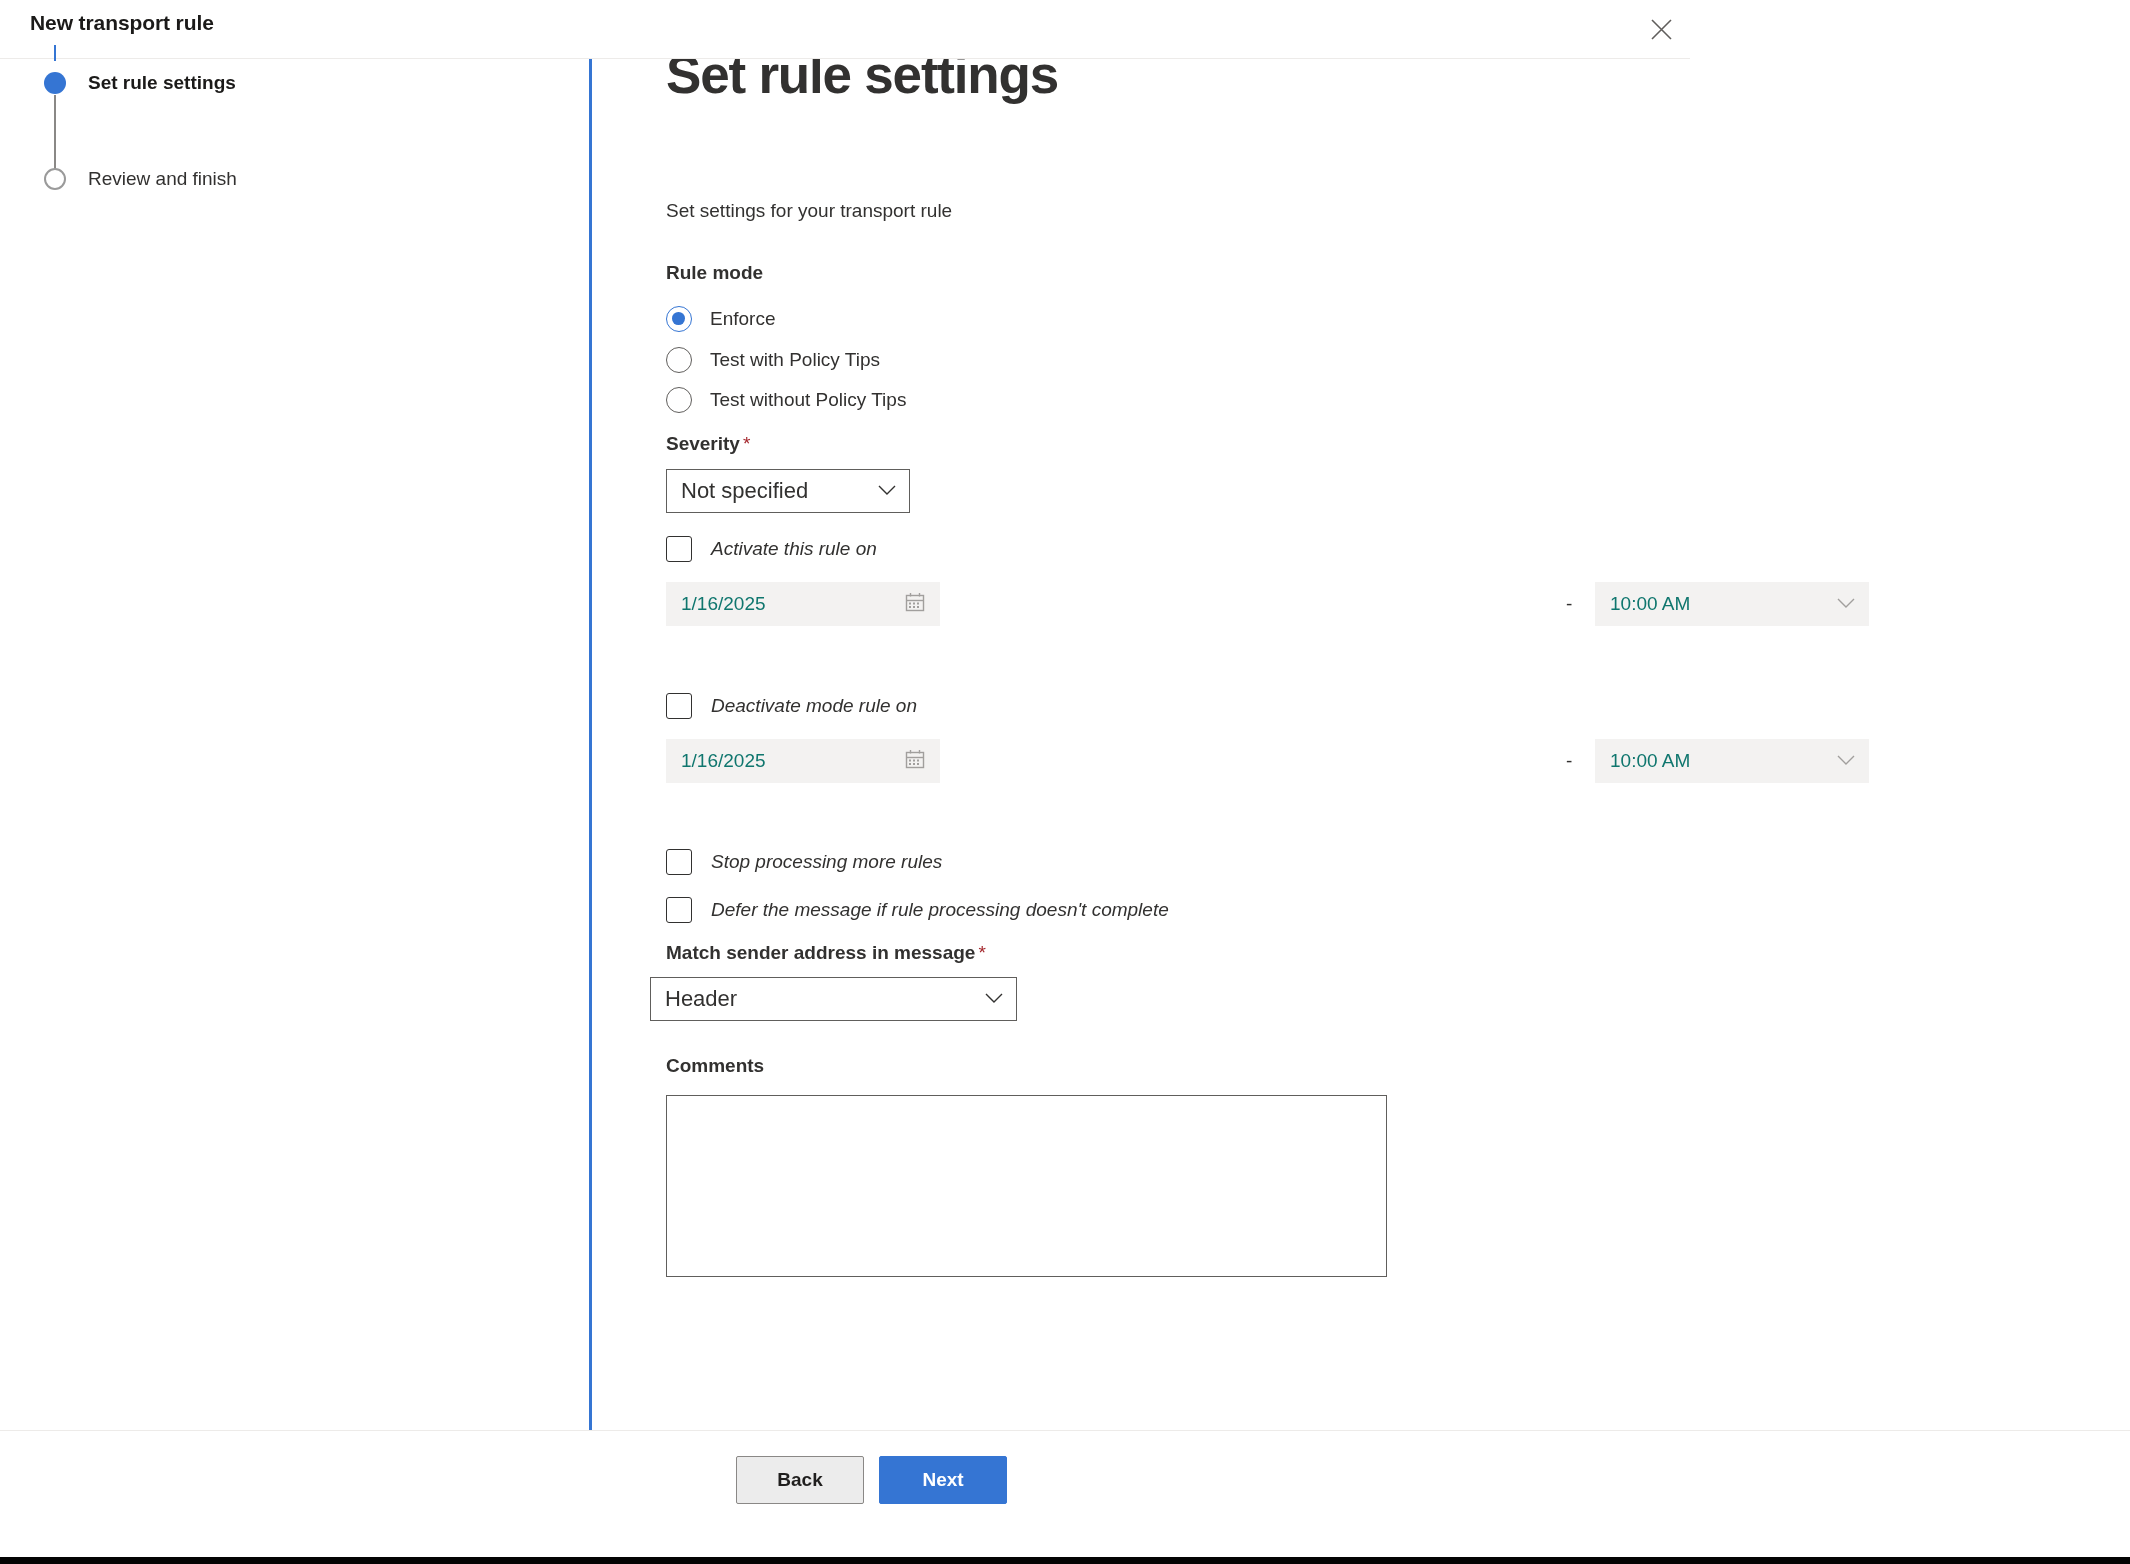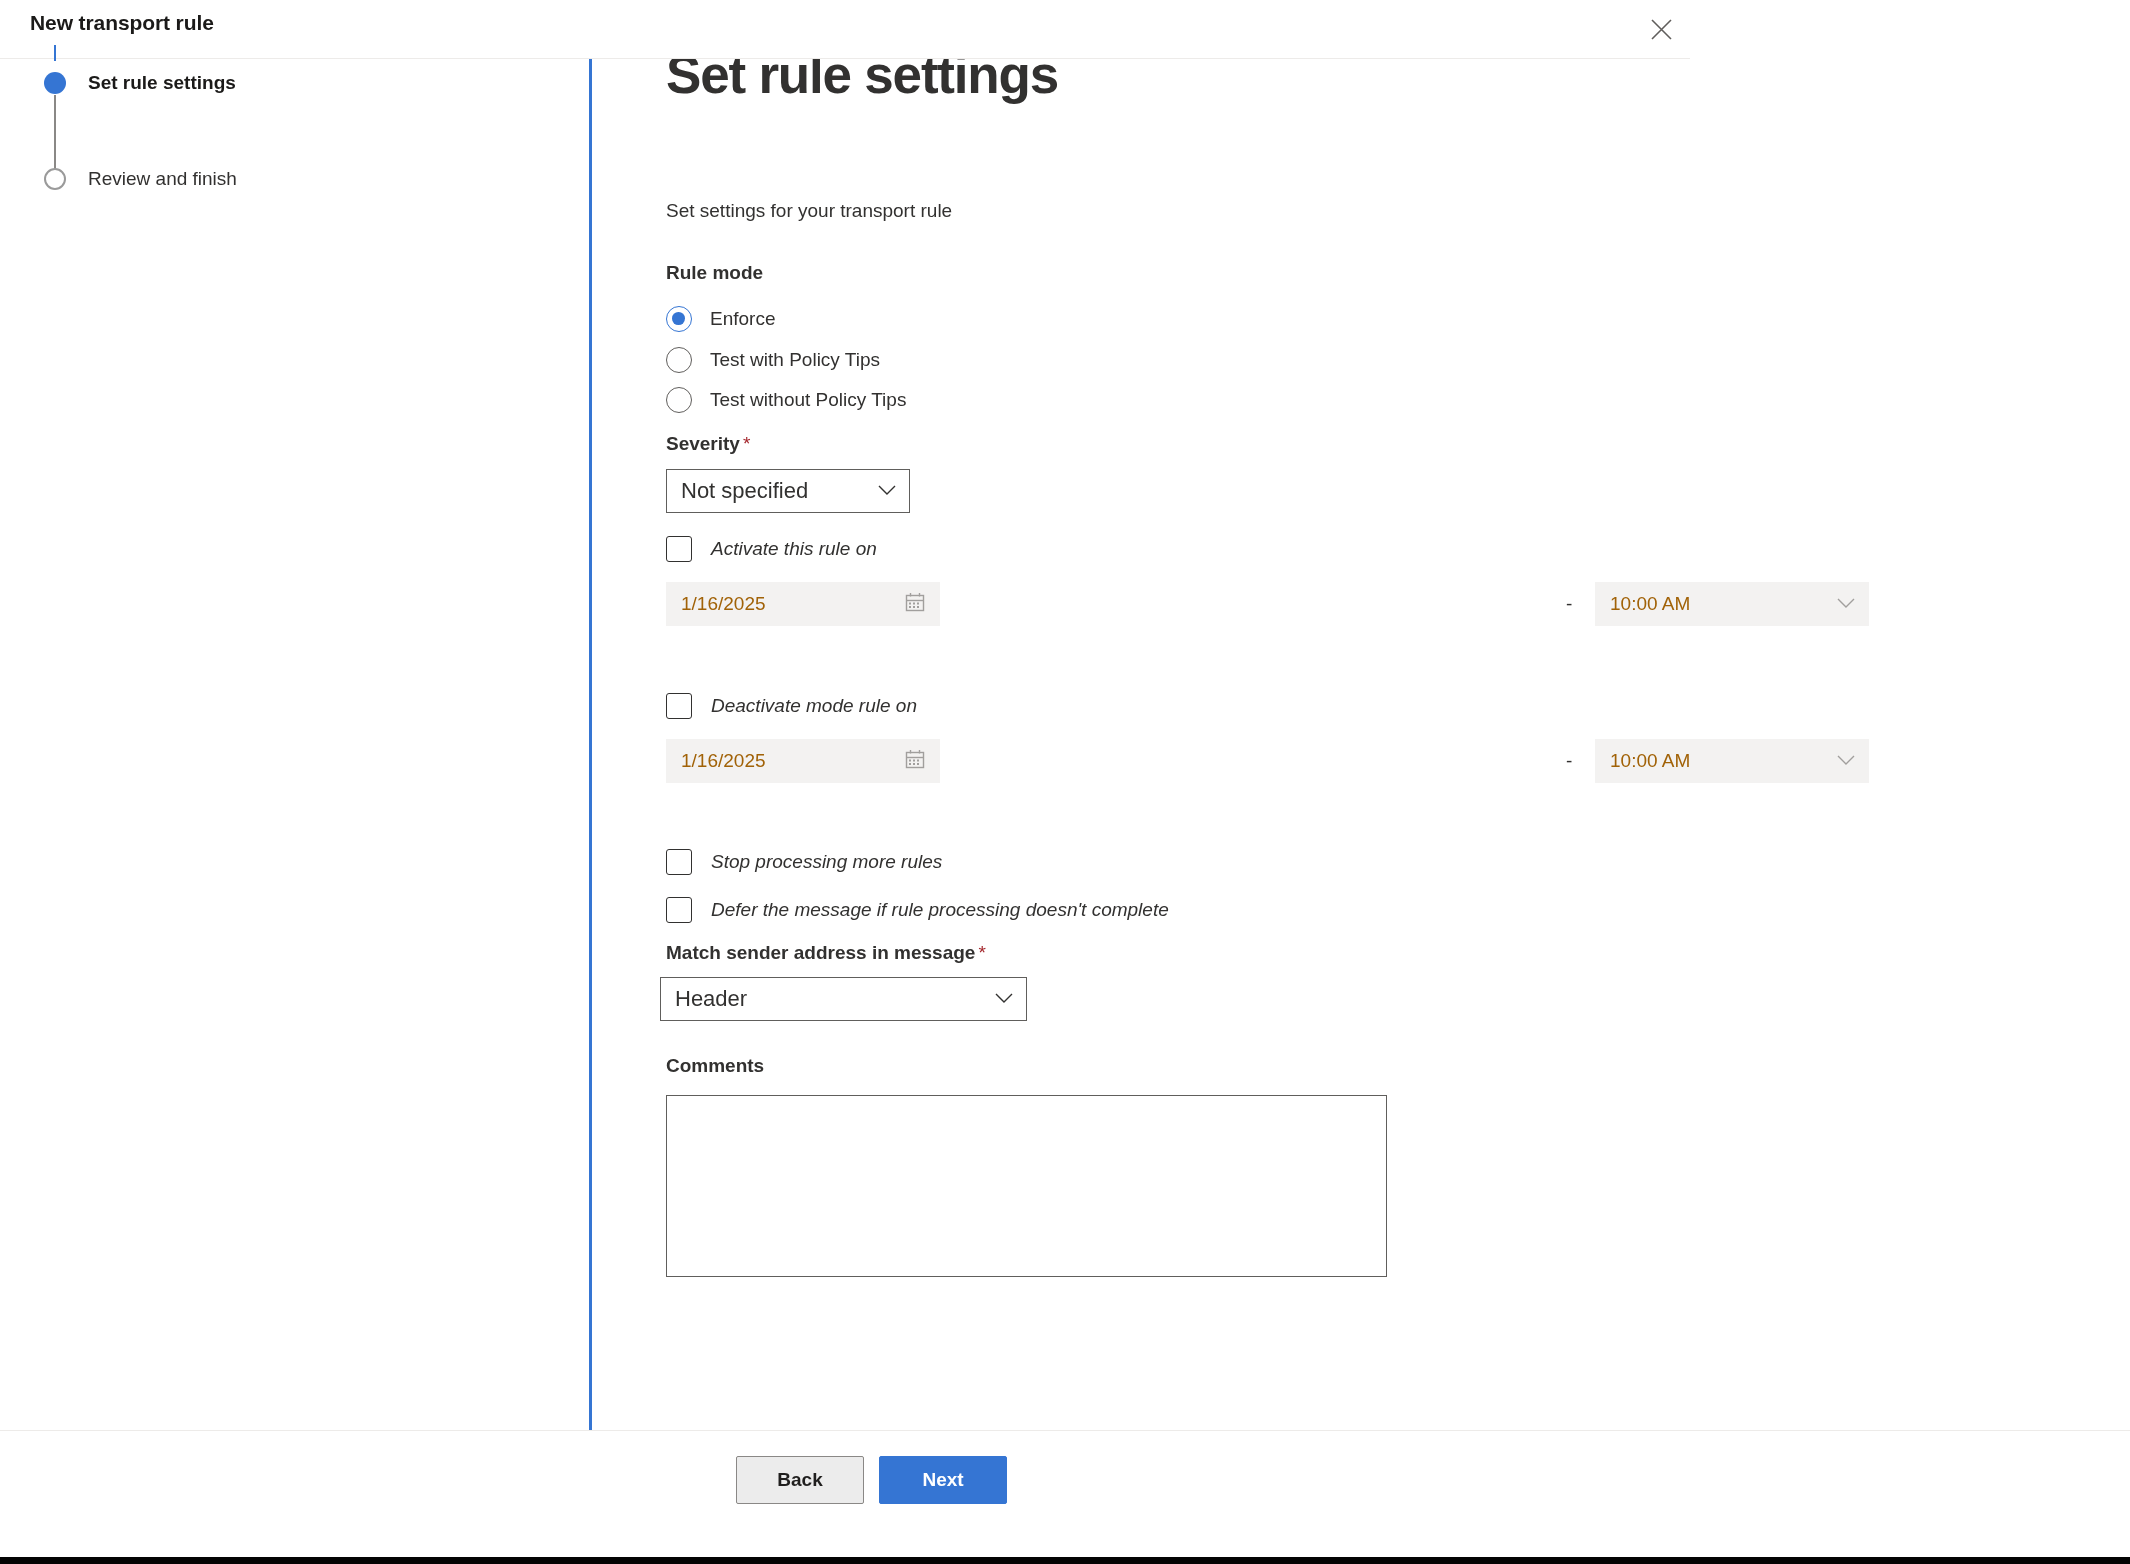--- a/index.html
+++ b/index.html
@@ -216,21 +216,21 @@
     box-sizing: border-box;
     background: #f3f2f1;
     border: 1px solid #f3f2f1;
     height: 44px;
     display: flex;
     align-items: center;
     cursor: default;
   }
   .disabled-text {
     font-size: 19px;
-    color: #a16207;
+    color: #0f766e;
     margin-left: 14px;
     flex: 1 1 auto;
     white-space: nowrap;
   }
   .dash {
     position: absolute;
     font-size: 19px;
     color: #323130;
   }
 
@@ -421,21 +421,21 @@
   </div>
 
   <div class="check-row" style="top:838px;">
     <span class="checkbox"></span>
     <span class="check-label">Defer the message if rule processing doesn't complete</span>
   </div>
 
   <div class="abs field-label" style="left:74px; top:883px;">
     <span>Match sender address in message</span><span class="req-star">*</span>
   </div>
-  <div class="combo" style="left:68px; top:918px; width:367px;">
+  <div class="combo" style="left:58px; top:918px; width:367px;">
     <span class="combo-text">Header</span>
     <span class="chev">
       <svg width="18" height="11" viewBox="0 0 18 11">
           <path d="M1 1 L9 9 L17 1" stroke="#323130" stroke-width="1.4" fill="none"></path>
         </svg>
     </span>
   </div>
 
   <div class="abs field-label" style="left:74px; top:996px;">Comments</div>
   <div class="textarea-box" style="left:74px; top:1036px; width:721px; height:182px;"></div>

